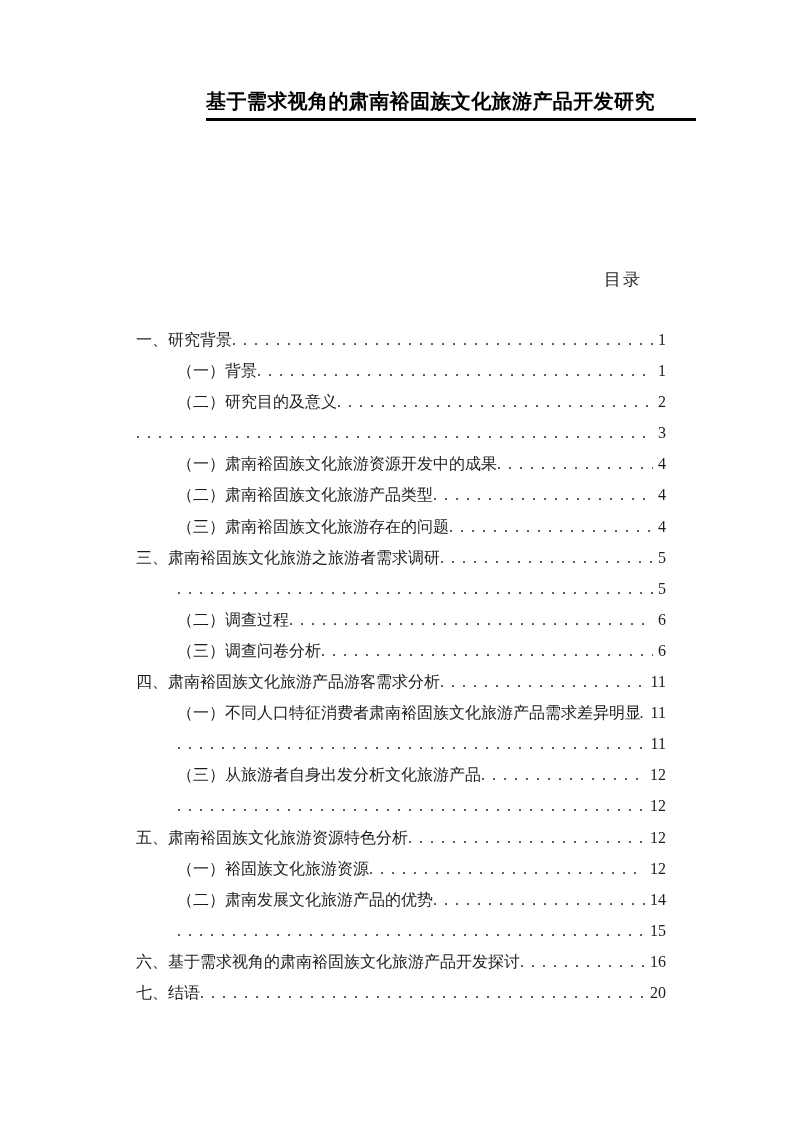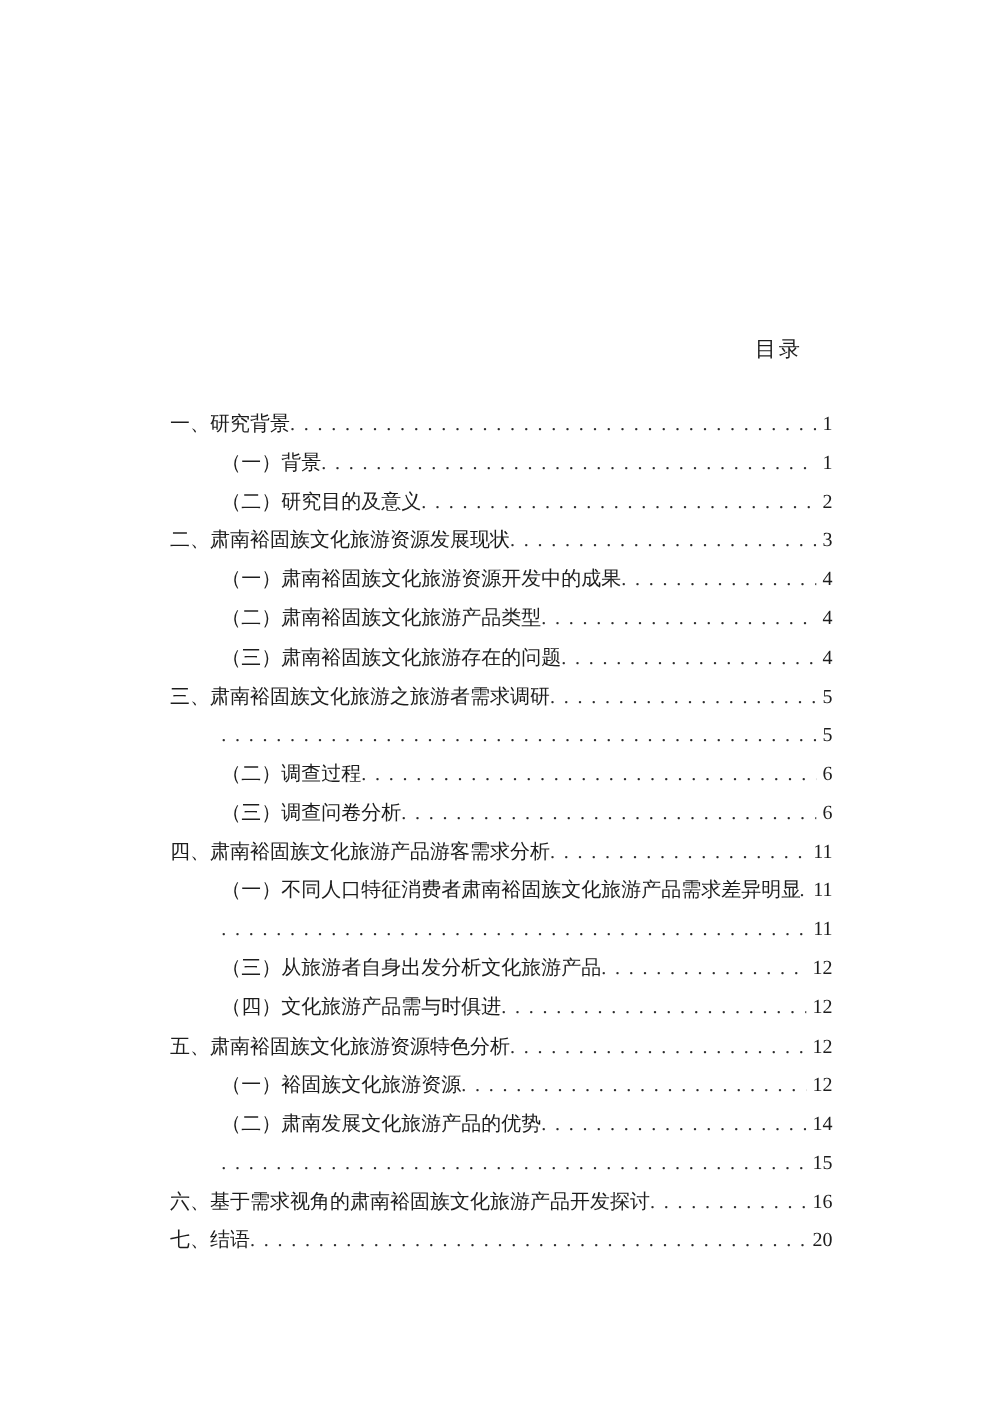--- a/index.html
+++ b/index.html
@@ -65,41 +65,41 @@
   .toc-row .pg {
     flex: 0 0 auto;
     padding-left: 5px;
     text-align: right;
   }
 </style>
 </head>
 <body>
 
 <div class="page">
+  <div class="doc-title">基于需求视角的肃南裕固族文化旅游产品开发研究</div>
 
   <div class="toc-heading">目录</div>
 
   <div class="toc-list">
       <div class="toc-row lvl1">
     <span class="lbl">一、研究背景</span>
     <span class="leader">. . . . . . . . . . . . . . . . . . . . . . . . . . . . . . . . . . . . . . . . . . . . . . . . . . . . . . . . . . . . . . . . . . . . . . . . . . . . . . . . . . . . . . . . . . </span>
     <span class="pg">1</span>
   </div>
       <div class="toc-row lvl2">
     <span class="lbl">（一）背景</span>
     <span class="leader">. . . . . . . . . . . . . . . . . . . . . . . . . . . . . . . . . . . . . . . . . . . . . . . . . . . . . . . . . . . . . . . . . . . . . . . . . . . . . . . . . . . . . . . . . . </span>
     <span class="pg">1</span>
   </div>
       <div class="toc-row lvl2">
     <span class="lbl">（二）研究目的及意义</span>
     <span class="leader">. . . . . . . . . . . . . . . . . . . . . . . . . . . . . . . . . . . . . . . . . . . . . . . . . . . . . . . . . . . . . . . . . . . . . . . . . . . . . . . . . . . . . . . . . . </span>
     <span class="pg">2</span>
   </div>
       <div class="toc-row lvl1">
-    <span class="lbl">二、肃南裕固族文化旅游资源发展现状</span>
     <span class="leader">. . . . . . . . . . . . . . . . . . . . . . . . . . . . . . . . . . . . . . . . . . . . . . . . . . . . . . . . . . . . . . . . . . . . . . . . . . . . . . . . . . . . . . . . . . </span>
     <span class="pg">3</span>
   </div>
       <div class="toc-row lvl2">
     <span class="lbl">（一）肃南裕固族文化旅游资源开发中的成果</span>
     <span class="leader">. . . . . . . . . . . . . . . . . . . . . . . . . . . . . . . . . . . . . . . . . . . . . . . . . . . . . . . . . . . . . . . . . . . . . . . . . . . . . . . . . . . . . . . . . . </span>
     <span class="pg">4</span>
   </div>
       <div class="toc-row lvl2">
     <span class="lbl">（二）肃南裕固族文化旅游产品类型</span>
@@ -143,21 +143,20 @@
       <div class="toc-row lvl2">
     <span class="leader">. . . . . . . . . . . . . . . . . . . . . . . . . . . . . . . . . . . . . . . . . . . . . . . . . . . . . . . . . . . . . . . . . . . . . . . . . . . . . . . . . . . . . . . . . . </span>
     <span class="pg">11</span>
   </div>
       <div class="toc-row lvl2">
     <span class="lbl">（三）从旅游者自身出发分析文化旅游产品</span>
     <span class="leader">. . . . . . . . . . . . . . . . . . . . . . . . . . . . . . . . . . . . . . . . . . . . . . . . . . . . . . . . . . . . . . . . . . . . . . . . . . . . . . . . . . . . . . . . . . </span>
     <span class="pg">12</span>
   </div>
       <div class="toc-row lvl2">
-    <span class="lbl">（四）文化旅游产品需与时俱进</span>
     <span class="leader">. . . . . . . . . . . . . . . . . . . . . . . . . . . . . . . . . . . . . . . . . . . . . . . . . . . . . . . . . . . . . . . . . . . . . . . . . . . . . . . . . . . . . . . . . . </span>
     <span class="pg">12</span>
   </div>
       <div class="toc-row lvl1">
     <span class="lbl">五、肃南裕固族文化旅游资源特色分析</span>
     <span class="leader">. . . . . . . . . . . . . . . . . . . . . . . . . . . . . . . . . . . . . . . . . . . . . . . . . . . . . . . . . . . . . . . . . . . . . . . . . . . . . . . . . . . . . . . . . . </span>
     <span class="pg">12</span>
   </div>
       <div class="toc-row lvl2">
     <span class="lbl">（一）裕固族文化旅游资源</span>

